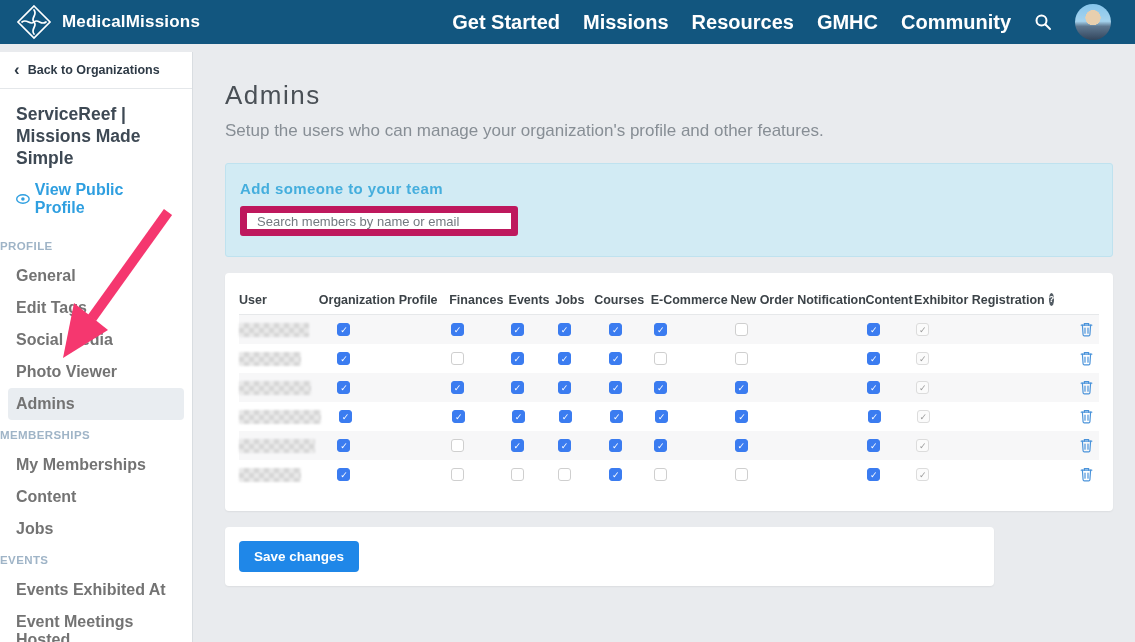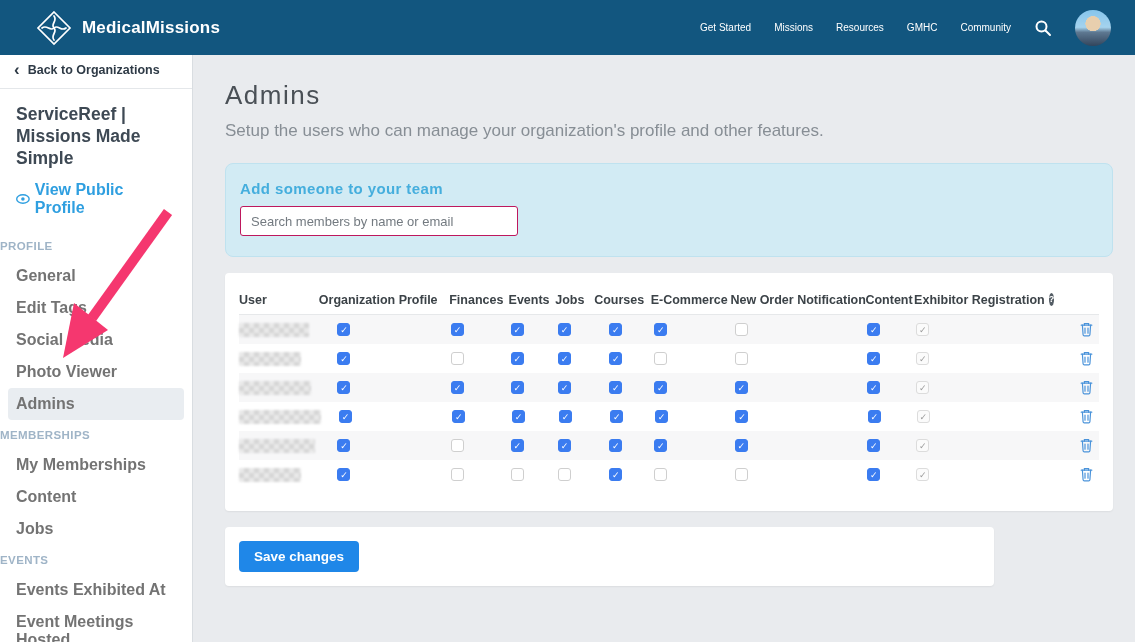--- a/index.html
+++ b/index.html
@@ -1,26 +1,26 @@
 <!DOCTYPE html>
 <html><head>
 <meta charset="utf-8">
 <style>
   * { margin:0; padding:0; box-sizing:border-box; }
   html,body { width:1135px; height:642px; overflow:hidden; }
   body { font-family:"Liberation Sans", sans-serif; background:#e9ebee; position:relative; }
 
   
-  .navbar { position:absolute; top:0; left:0; width:1135px; height:55px; background:#12567f;
-            display:flex; align-items:center; justify-content:space-between; padding:0 24px 0 36px; z-index:10;gap:48px; }
+  .navbar { position:absolute; top:0; left:0; width:1135px; height:44px; background:#12567f;
+            display:flex; align-items:center; justify-content:space-between; padding:0 24px 0 16px; z-index:10;gap:48px; }
   .brand { display:flex; align-items:center; gap:10px; }
   .brand-logo { width:36px; height:36px; }
   .brand-name { color:#fff; font-size:17px; font-weight:700; letter-spacing:.2px; }
   .nav-right { display:flex; align-items:center; gap:23px; }
-  .nav-link { color:#fff; font-size:10px; font-weight:400; cursor:pointer; text-decoration:none; }
+  .nav-link { color:#fff; font-size:20px; font-weight:700; cursor:pointer; text-decoration:none; }
   .nav-search { width:18px; height:18px; cursor:pointer; }
   .avatar { width:36px; height:36px; border-radius:50%; cursor:pointer; overflow:hidden;
             background:radial-gradient(circle at 50% 38%, #e8cfae 0 26%, transparent 27%),
                        linear-gradient(180deg,#86c5ec 0%,#a5d3ee 48%,#5e7891 62%,#32455c 100%); }
 
   
   .sidebar { position:absolute; top:52px; left:0; width:193px; height:590px; background:#fff;
              border-right:1px solid #d9dde1; z-index:5; }
   .back-row { display:flex; align-items:center; gap:8px; padding:11px 14px; border-bottom:1px solid #e4e7ea;
               color:#2e3a46; font-size:12.5px; font-weight:700; cursor:pointer; }
@@ -33,25 +33,25 @@
   .sb-section-label { color:#9fb4c7; font-size:11.5px; font-weight:700; letter-spacing:.4px;
                       padding:9px 16px 8px 0; }
   .sb-item { color:#737373; font-size:16px; font-weight:700; padding:7px 16px; cursor:pointer; }
   .sb-item.active { background:#e9edf1; border-radius:4px; margin:0 8px; padding-left:8px; }
 
   
   .main { position:absolute; top:52px; left:193px; width:942px; height:590px; padding:22px 22px 0 32px; }
   .page-title { color:#4a5056; font-size:26px; font-weight:400; letter-spacing:1.5px; margin:6px 0 10px 0; }
   .page-subtitle { color:#878e95; font-size:17px; font-weight:400; margin-bottom:22px; }
 
-  .add-panel { width:888px; background:#d2ebf4; border:1px solid #bfe2ef; border-radius:8px;
+  .add-panel { width:888px; background:#d2ebf4; border:1px solid #bfe2ef; border-radius:3px;
                padding:16px 14px 20px 14px; margin-bottom:16px; }
   .add-title { color:#45aedd; font-size:15px; font-weight:600; letter-spacing:.4px; margin-bottom:9px; }
   .add-sub { color:#3ea9da; font-size:12.5px; font-weight:600; margin-bottom:13px; }
-  .member-search { width:278px; height:30px; border:1px solid #be185d; border-radius:3px; padding:0 10px;
+  .member-search { width:278px; height:30px; border:7px solid #be185d; border-radius:3px; padding:0 10px;
                    font-family:"Liberation Sans",sans-serif; font-size:13px; color:#c2410c; outline:none; }
   .member-search::placeholder { color:#737a80; }
 
   .table-card { width:888px; background:#fff; border-radius:4px; box-shadow:0 1px 2px rgba(0,0,0,.06);
                 padding:12px 14px 22px 14px; margin-bottom:16px; }
   .t-row { display:flex; align-items:center; height:29px; }
   .t-head { height:30px; border-bottom:1px solid #e6e8ea; }
   .t-row.striped { background:#f7f7f8; }
   .th { font-size:12.5px; font-weight:700; color:#3c4348; white-space:nowrap; display:flex; align-items:center; gap:4px; }
   .td { display:flex; align-items:center; }

